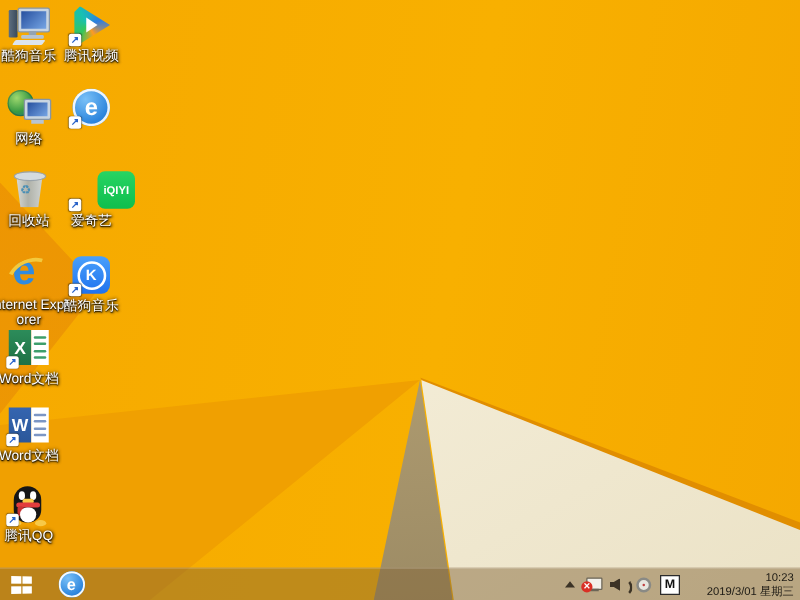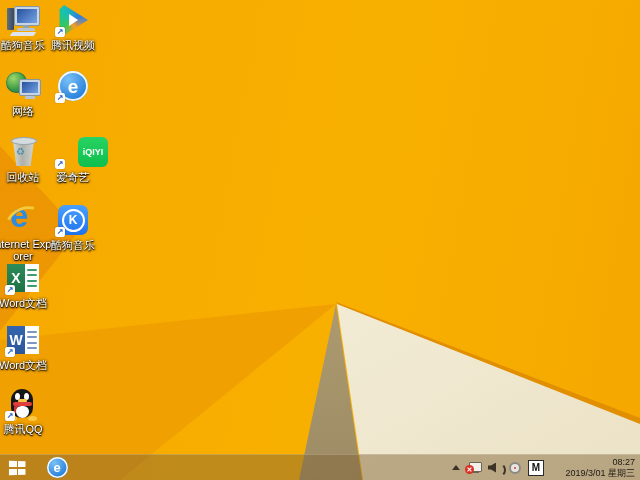--- a/index.html
+++ b/index.html
@@ -283,19 +283,19 @@
           <div class="tray-net-base"></div>
           <div class="tray-net-x"></div>
       </div>
       <div class="tray-vol">
         <div class="tray-vol-spk"></div>
           <div class="tray-vol-wave"></div>
       </div>
       <div class="tray-target"></div>
       <div class="tray-ime">M</div>
       <div class="tb-clock">
-        <div>08:27</div>
+        <div>10:23</div>
         <div>2019/3/01 星期三</div>
       </div>
     </div>
   </div>
 
 </div>
 
 </body></html>

